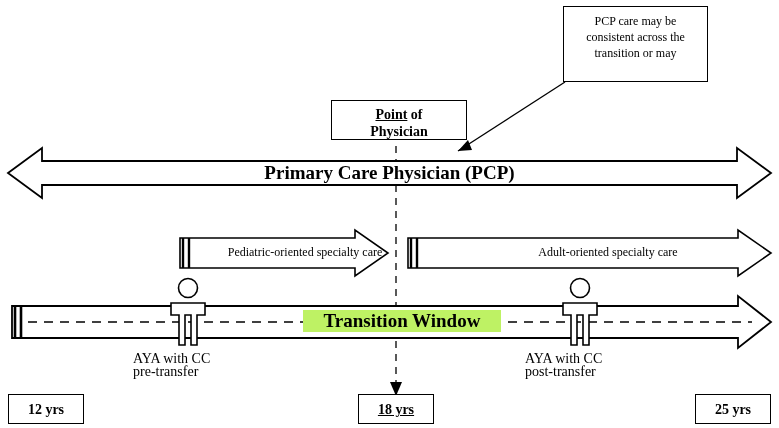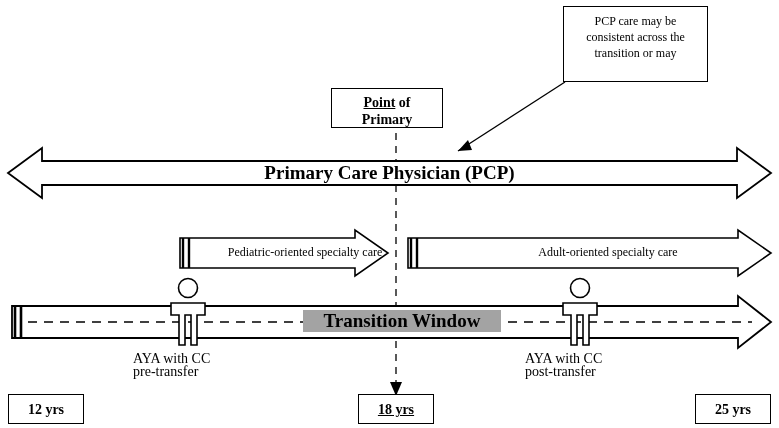--- a/index.html
+++ b/index.html
@@ -59,21 +59,21 @@
     font-size: 19px;
     font-weight: bold;
   }
   .spec-label {
     font-size: 12px;
     margin-left: 30px;
   }
   .tw-label {
     font-size: 19px;
     font-weight: bold;
-    background: #a3a3a3;
+    background: #bef264;
     padding: 0 6px;
   }
   .person-label {
     position: absolute;
     font-size: 14px;
     line-height: 13px;
     color: #000;
   }
 </style>
 </head>
@@ -115,25 +115,25 @@
     </g>
 
   </svg>
 
   <div class="box note-box" style="left:563px; top:6px; width:145px; height:76px;">
     <div>PCP care may be</div>
     <div>consistent across the</div>
     <div>transition or may</div>
   </div>
 
-  <div class="box pot-box" style="left:331px; top:88px; width:112px; height:40px;">
+  <div class="box pot-box" style="left:331px; top:100px; width:136px; height:40px;">
     <div>
       <span class="underline-word">Point</span><span> of</span>
     </div>
-    <div>Primary</div>
+    <div>Physician</div>
   </div>
 
   <div class="band-label pcp-label" style="left:0px; top:162px; width:779px;">Primary Care Physician (PCP)</div>
 
   <div class="band-label spec-label" style="left:190px; top:245px; width:170px;">Pediatric-oriented specialty care</div>
 
   <div class="band-label spec-label" style="left:418px; top:245px; width:320px;">Adult-oriented specialty care</div>
 
   <div class="band-label tw-label" style="left:303px; top:310px; width:186px;">Transition Window</div>
 

